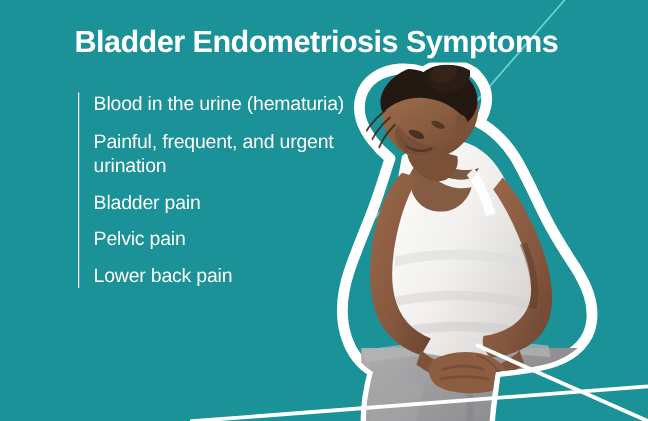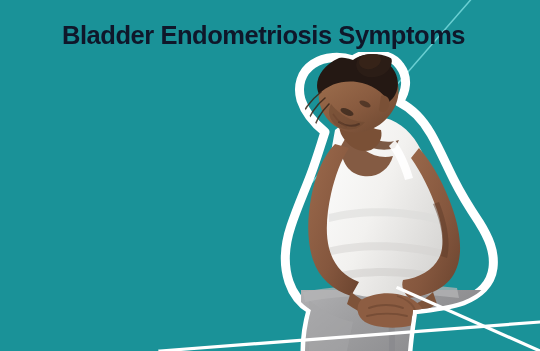--- a/index.html
+++ b/index.html
@@ -53,21 +53,21 @@
   .title {
     position: absolute;
     left: 62px;
     top: 20px;
     z-index: 8;
     margin: 0;
     font-size: 25.5px;
     font-weight: bold;
     letter-spacing: -0.45px;
     line-height: 30px;
-    color: #0f172a;
+    color: #ffffff;
     white-space: nowrap;
   }
 
   
   .symptom-list {
     position: absolute;
     left: 65px;
     top: 77px;
     z-index: 8;
     width: 215px;
@@ -243,14 +243,21 @@
     </svg>
   </div>
 
   <svg class="deco-svg front" viewBox="0 0 540 351" xmlns="http://www.w3.org/2000/svg">
     <line x1="160" y1="351" x2="540" y2="322" stroke="#ffffff" stroke-width="3.2" stroke-linecap="square"></line>
     <line x1="398" y1="288" x2="540" y2="351" stroke="#ffffff" stroke-width="3.2" stroke-linecap="square"></line>
   </svg>
 
   <h1 class="title">Bladder Endometriosis Symptoms</h1>
 
+  <ul class="symptom-list">
+    <li class="symptom-item">Blood in the urine (hematuria)</li>
+    <li class="symptom-item">Painful, frequent, and urgent urination</li>
+    <li class="symptom-item">Bladder pain</li>
+    <li class="symptom-item">Pelvic pain</li>
+    <li class="symptom-item">Lower back pain</li>
+  </ul>
 
 </div>
 
 </body></html>

